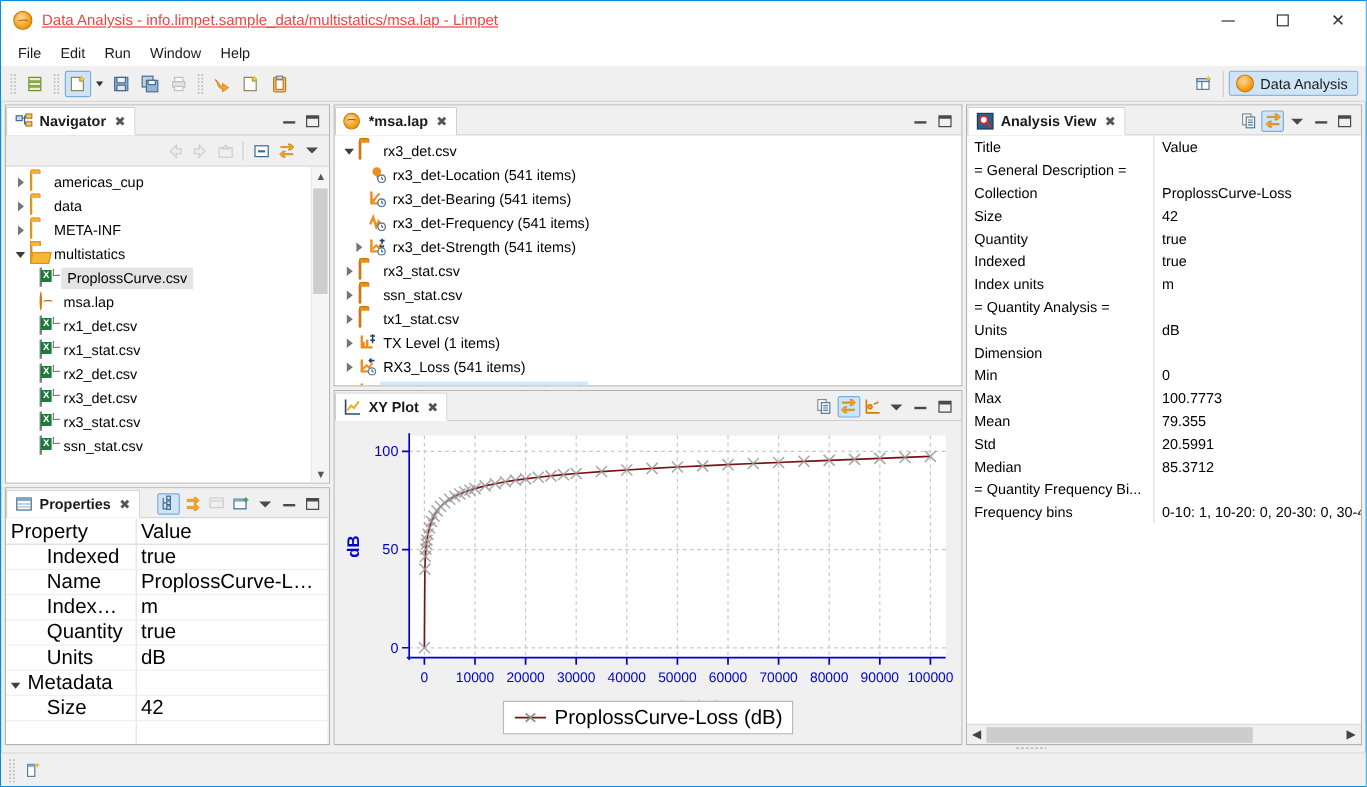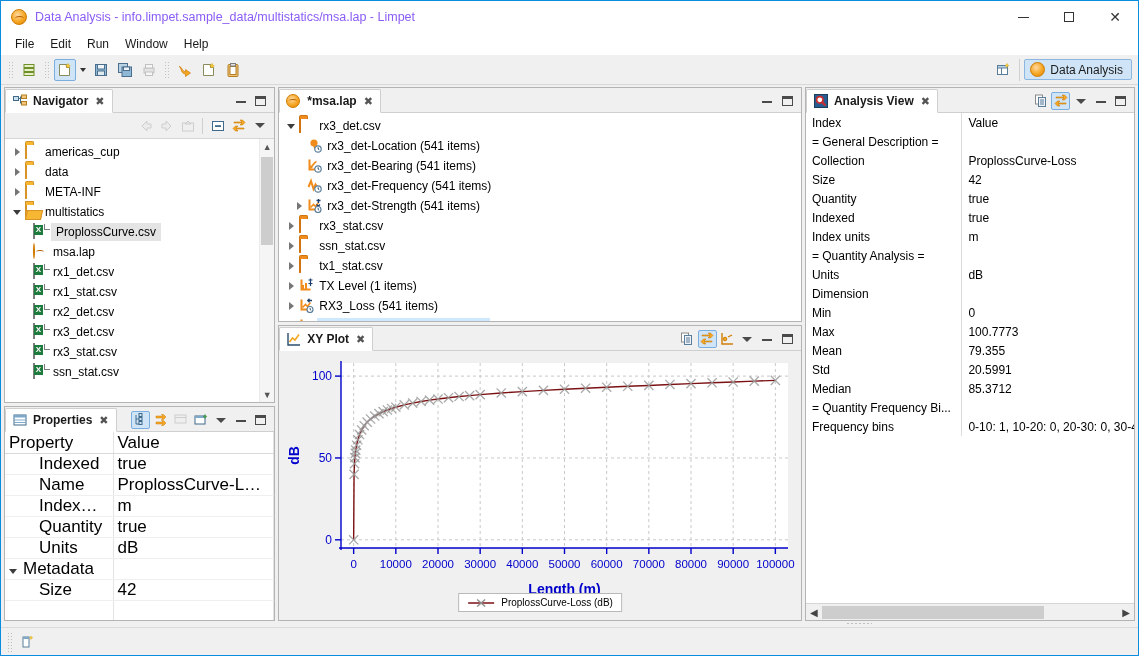--- a/index.html
+++ b/index.html
@@ -14,21 +14,21 @@
   }
   .win { width:1139px; height:656px; border:1px solid #0a8ce0; background:#f0f0f0; display:flex; flex-direction:column; position:relative;}
 
   
   .titlebar { height:32px; background:#ffffff; display:flex; align-items:center; flex:0 0 32px; }
   .titlebar .appicon { width:16px; height:16px; margin-left:10px; margin-right:8px; border-radius:50%;
      background:radial-gradient(circle at 40% 35%, #ffd9a0 0%, #f5a623 55%, #e08000 100%);
      border:1px solid #d07a00; position:relative; }
   .titlebar .appicon:after{ content:""; position:absolute; left:3px; top:6px; width:9px; height:4px;
      border-top:1px solid #b35c00; border-radius:50% 50% 0 0;}
-  .titlebar .title { font-size:12.5px; color:#8b5cf6; white-space:nowrap; }
+  .titlebar .title { font-size:12.5px; color:#ef4444; white-space:nowrap;text-decoration:underline; }
   .wincontrols { margin-left:auto; display:flex; height:32px; }
   .wincontrols div { width:46px; height:32px; display:flex; align-items:center; justify-content:center; font-size:12px; color:#333; }
   .glyph-min { width:11px; height:1px; background:#333; }
   .glyph-max { width:10px; height:10px; border:1px solid #333; }
   .glyph-close { font-size:14px; line-height:1; }
 
   
   .menubar { height:22px; display:flex; align-items:center; padding-left:6px; background:#fff; flex:0 0 22px; }
   .menubar span { padding:2px 8px; font-size:12px; color:#1a1a1a; }
 
@@ -124,21 +124,21 @@
   
   .vscroll { position:absolute; right:0; top:0; bottom:0; width:15px; background:#f5f5f5; border-left:1px solid #eaeaea;}
   .vscroll .ar { height:15px; display:flex; align-items:center; justify-content:center; font-size:9px; color:#555;}
   .vscroll .ar.bot { position:absolute; bottom:0; left:0; right:0;}
   .vscroll .thumb { position:absolute; left:1px; right:1px; background:#cdcdcd;}
 
   
   .chartwrap { flex:1 1 auto; background:#f0f0f0; position:relative; min-height:0;}
   .chartwrap svg { display:block; }
   .legendbox { position:absolute; left:50%; transform:translateX(-50%); bottom:8px;
-     border:1px solid #b9b9b9; background:#fff; padding:3px 8px; display:flex; align-items:center; gap:6px; font-size:10px;}
+     border:1px solid #b9b9b9; background:#fff; padding:3px 8px; display:flex; align-items:center; gap:6px; font-size:17px;}
 
   
   .statusbar { height:28px; flex:0 0 28px; background:#f0f0f0; border-top:1px solid #dadada; display:flex; align-items:center; padding-left:6px; gap:6px;}
   .sgrip { width:6px;height:20px;background-image:radial-gradient(#bdbdbd 40%, transparent 41%); background-size:3px 3px;}
   .sash { width:100%; height:5px; }
   .sashdots { position:absolute; left:50%; transform:translateX(-50%); top:1px; width:26px; height:3px;
      background-image:radial-gradient(#bdbdbd 40%, transparent 41%); background-size:4px 3px;}
 </style>
 </head>
 <body>
@@ -808,21 +808,21 @@
               </div>
             <div class="vbtn">
                 <span class="vmax"></span>
               </div>
           </div>
         </div>
         <div class="vbody">
           <table class="atable">
             <tbody id="an-rows">
                 <tr>
-                  <td class="c1">Index</td>
+                  <td class="c1">Title</td>
                   <td>Value</td>
                 </tr>
                 <tr>
                   <td class="c1">= General Description =</td>
                   <td></td>
                 </tr>
                 <tr>
                   <td class="c1">Collection</td>
                   <td>ProplossCurve-Loss</td>
                 </tr>

